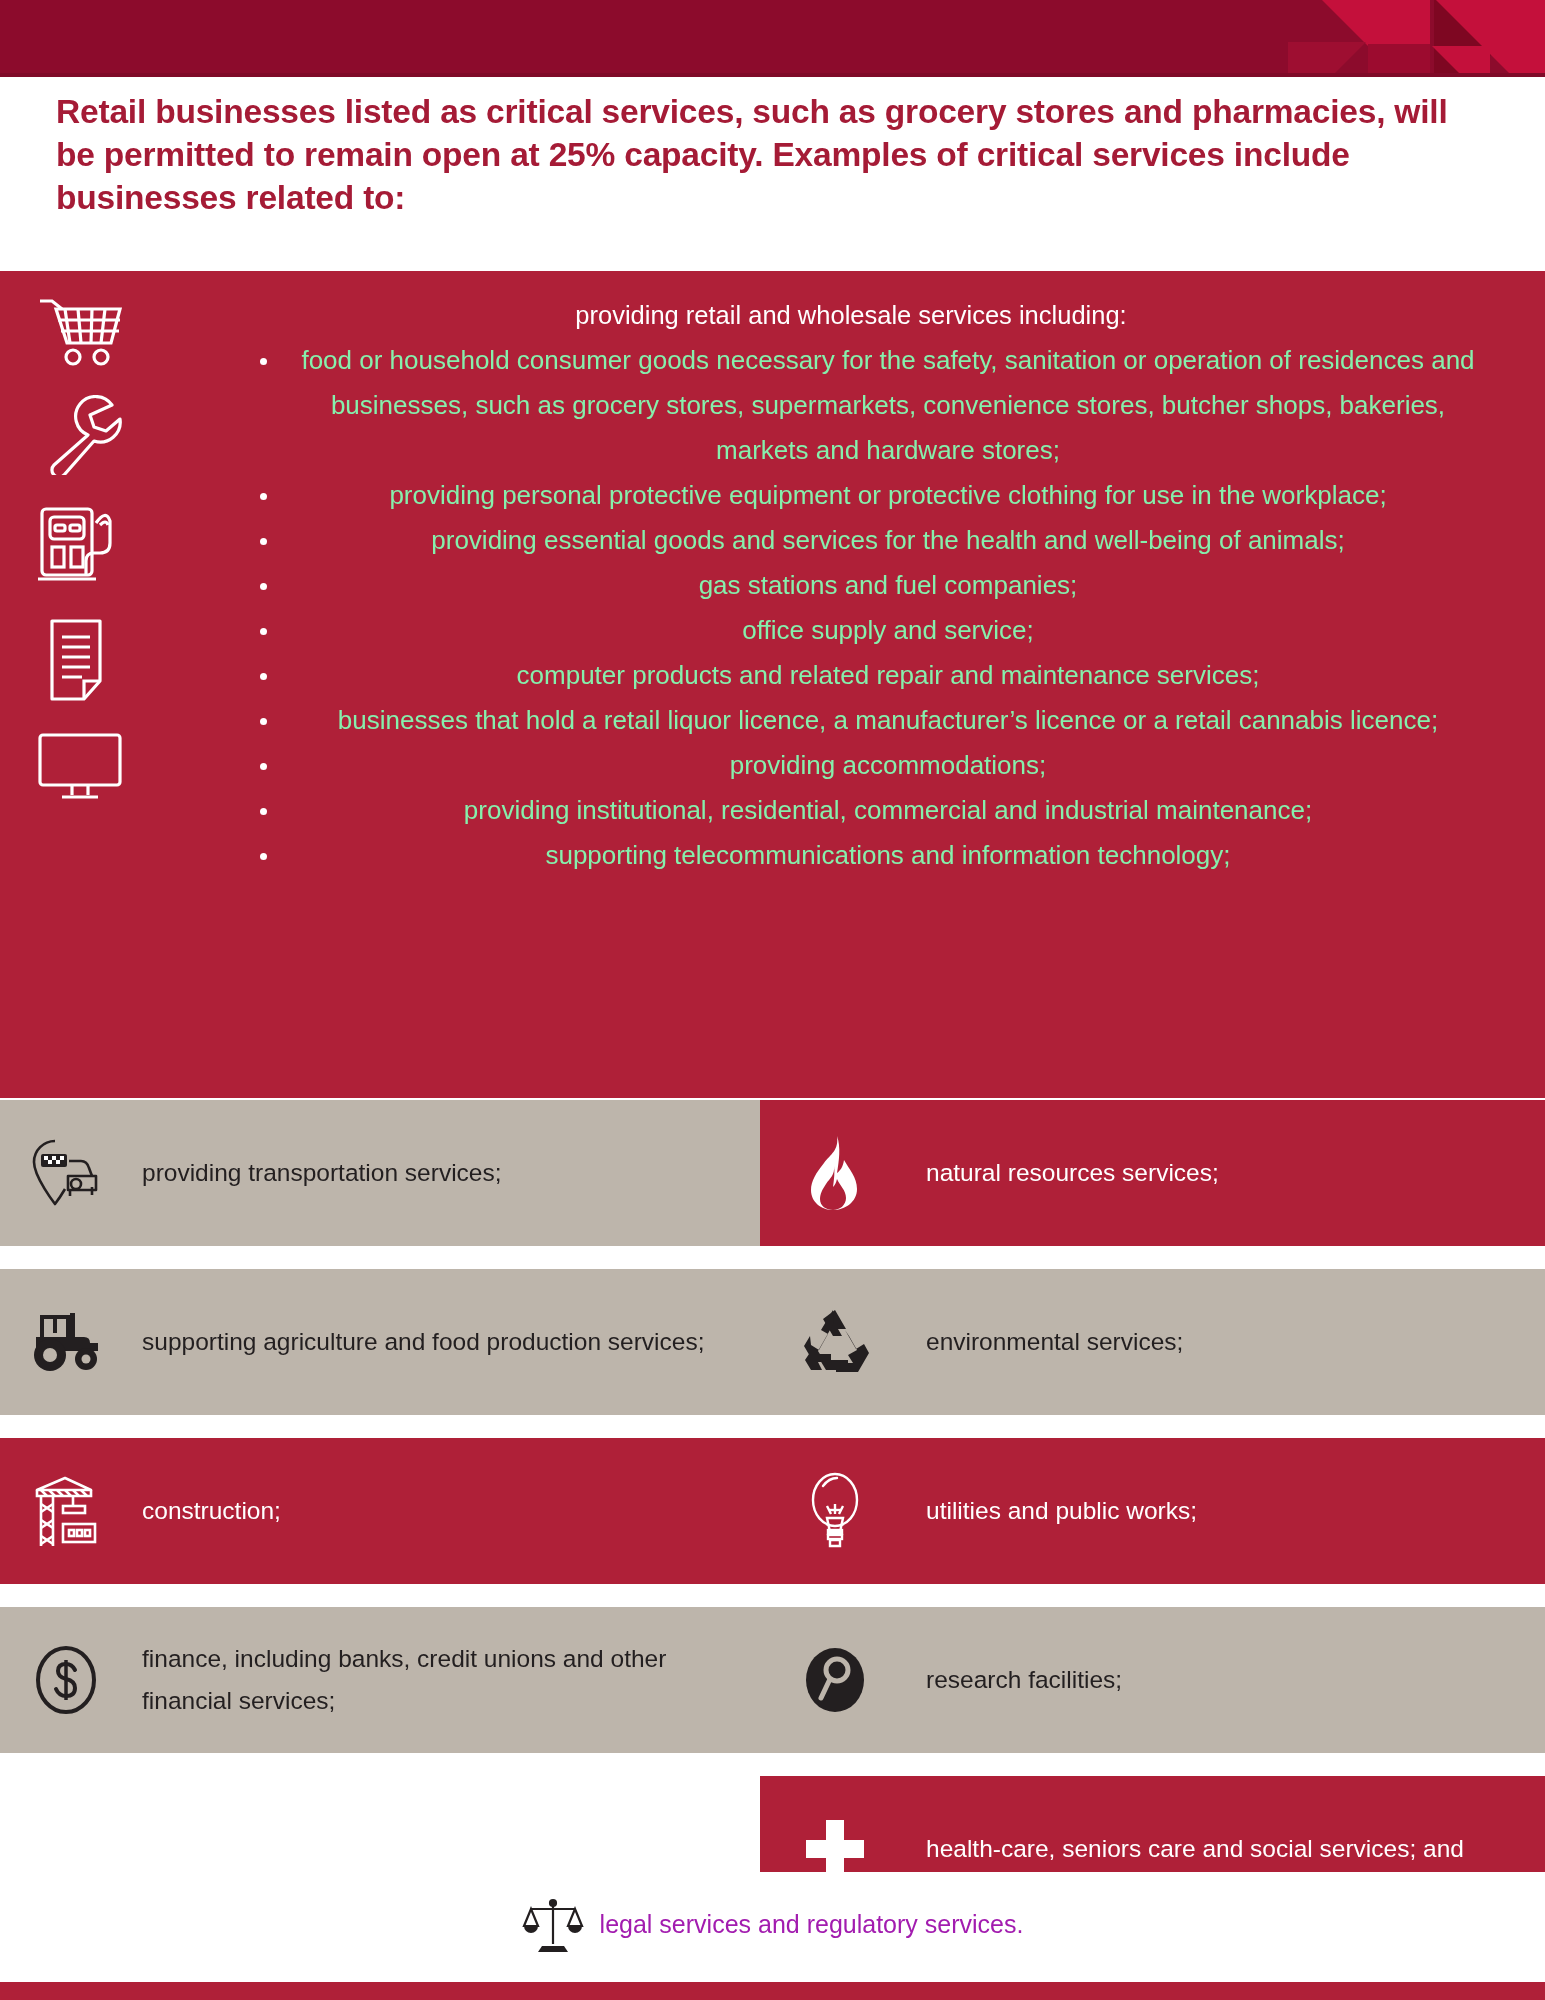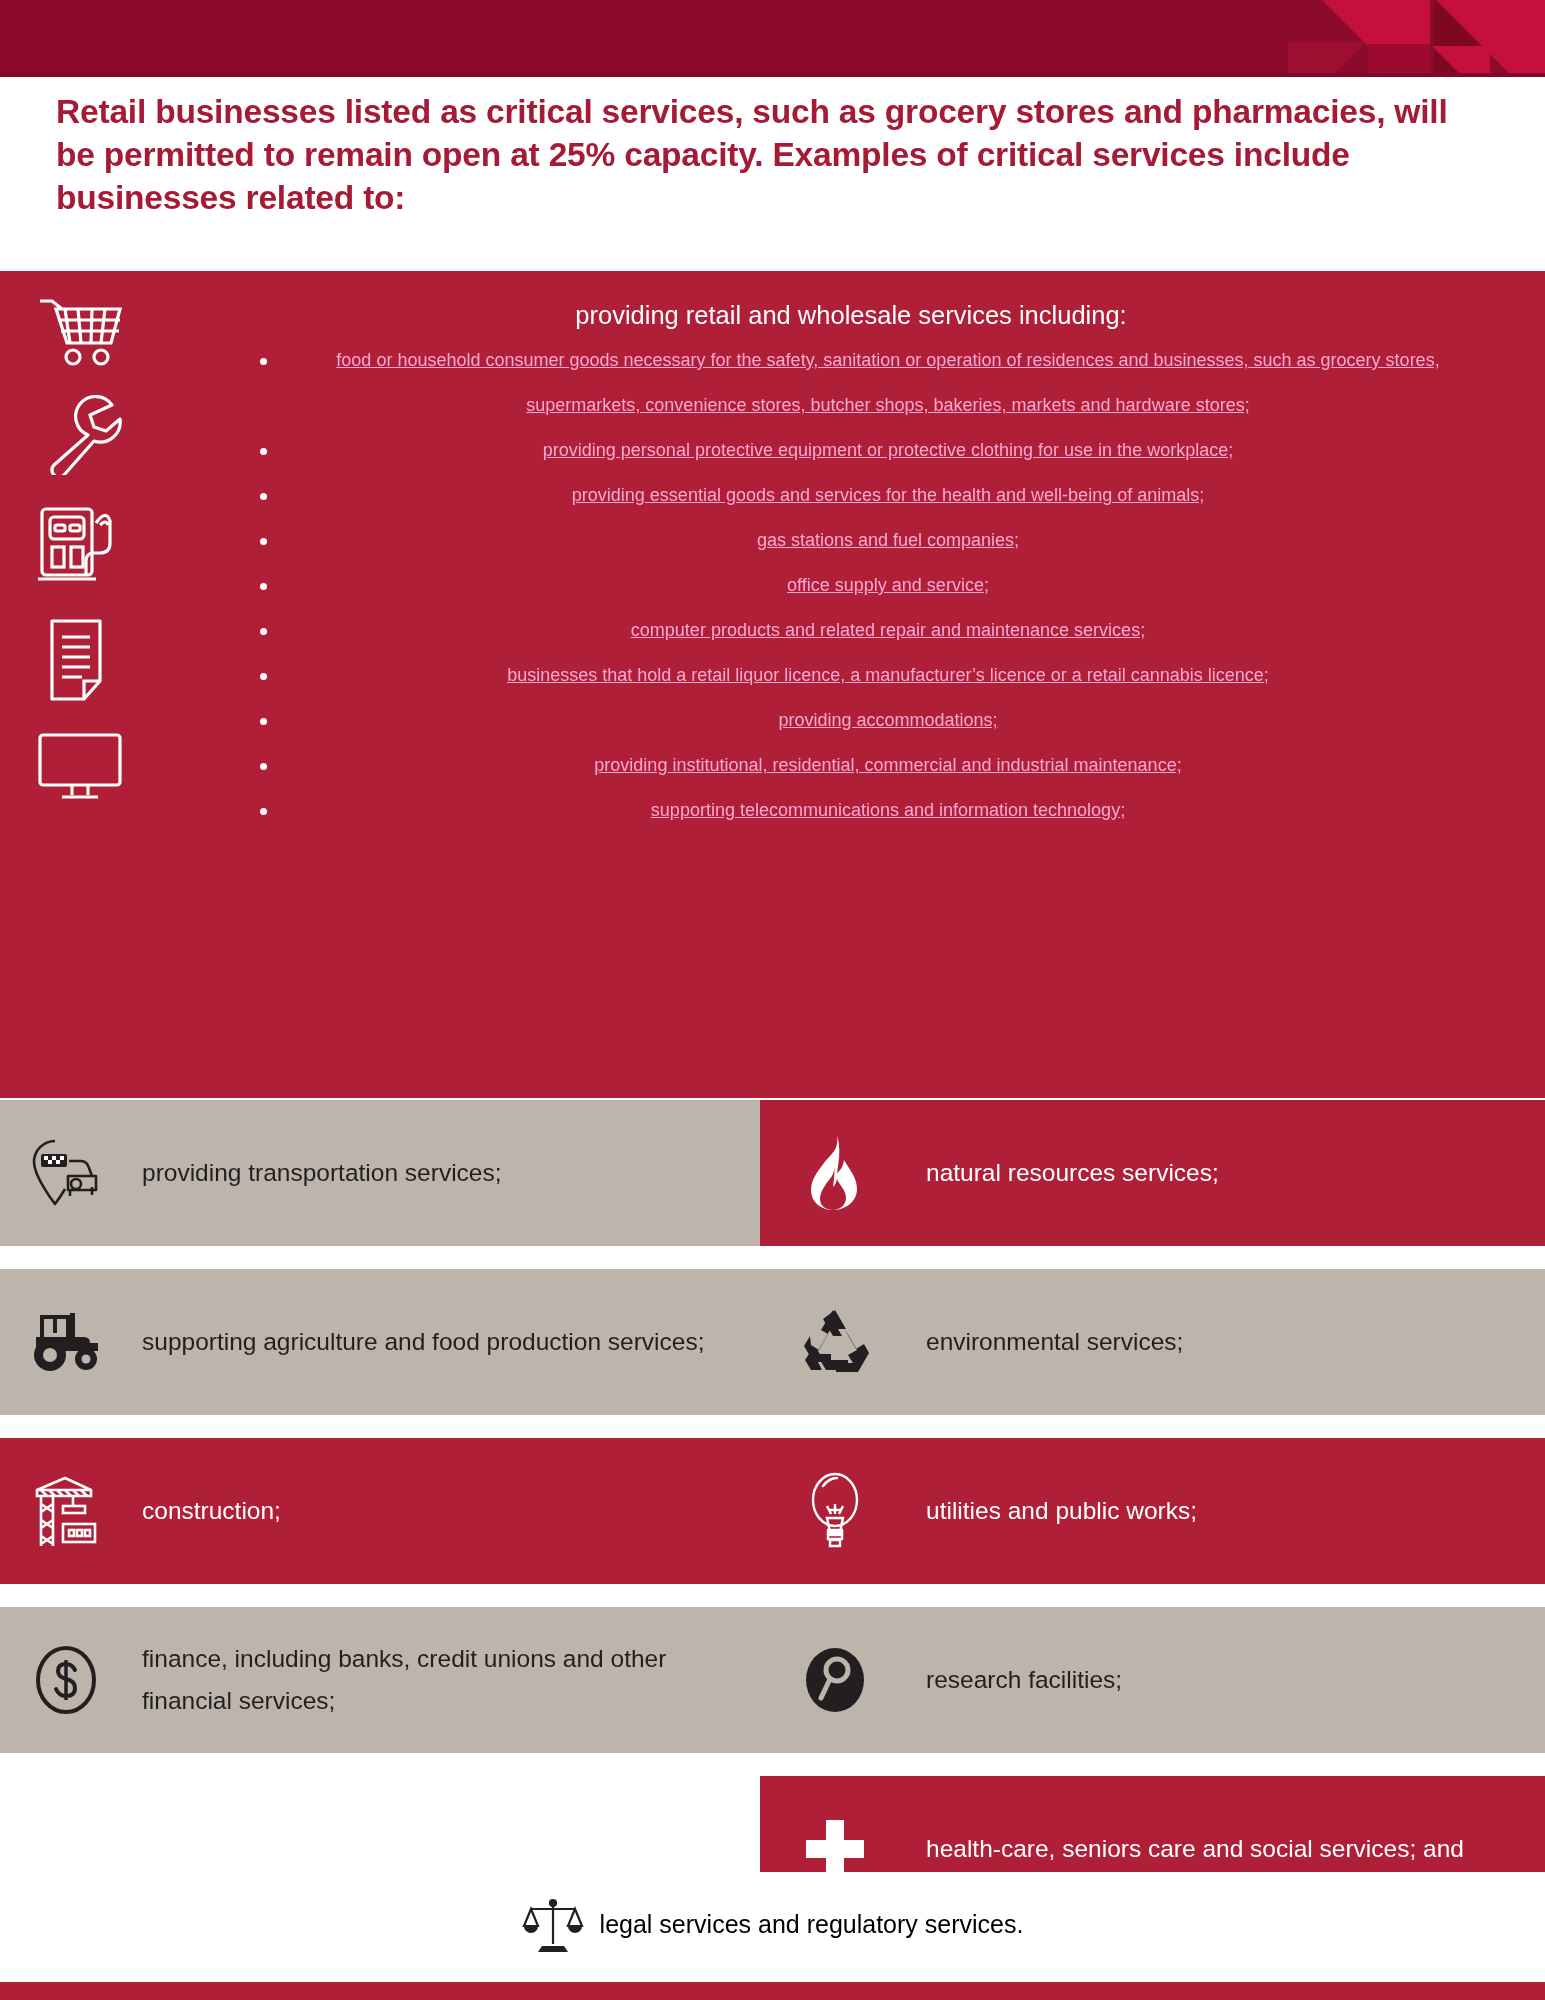--- a/index.html
+++ b/index.html
@@ -144,25 +144,24 @@
     color: #ffffff;
     margin-left: 52px;
   }
   .retail-list {
     margin: 0;
     padding-left: 96px;
     list-style: none;
   }
   .retail-list li {
     position: relative;
-    font-size: 18px;
+    font-size: 26px;
     line-height: 45px;
-    color: #f9a8d4;
+    color: #86efac;
     padding-left: 30px;
-    text-decoration: underline;
   }
   .retail-list li::before {
     content: "";
     position: absolute;
     left: 4px; top: 20px;
     width: 7px; height: 7px;
     border-radius: 50%;
     background: #ffffff;
   }
 
@@ -214,21 +213,21 @@
     width: 1545px;
     height: 105px;
     background: #ffffff;
     display: flex;
     align-items: center;
     justify-content: center;
   }
   .footer-icon { margin-right: 16px; display: flex; align-items: center; }
   .footer-label {
     font-size: 25px;
-    color: #000000;
+    color: #a21caf;
   }
   .footer-rule {
     position: absolute;
     top: 1982px; left: 0;
     width: 1545px; height: 18px;
     background: #AF2038;
   }
 
   svg { display: block; }
 </style>

